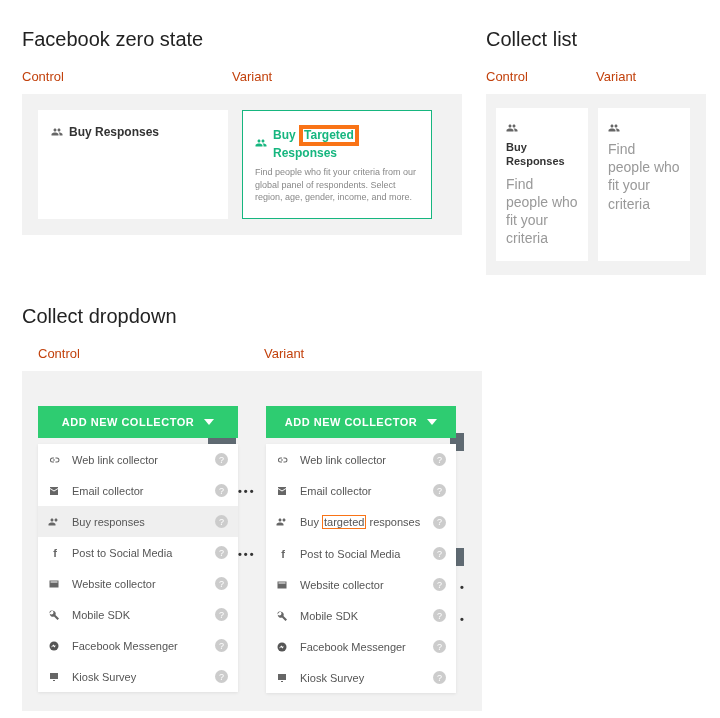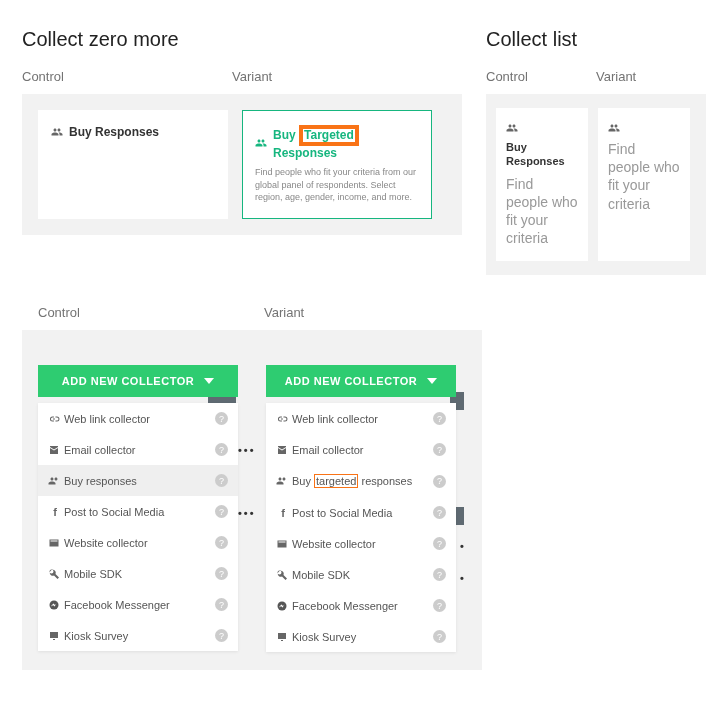--- a/index.html
+++ b/index.html
@@ -9,21 +9,21 @@
     color: #333;
     padding: 28px 22px;
     width: 720px;
   }
   .section-row { display: flex; gap: 24px; margin-bottom: 30px; }
   .section { flex: 0 0 auto; }
   .section-title {
     font-size: 20px; font-weight: 400; color: #222; margin-bottom: 18px;
   }
   .labels-row { display: flex; margin-bottom: 10px; }
-  .col-label { font-size: 13px; color: #737373; }
+  .col-label { font-size: 13px; color: #c2410c; }
   .gray-panel {
     background: #f2f2f2; padding: 16px; display: flex; gap: 14px;
   }
 
   
   .zs-card {
     background: #fff; padding: 14px 12px; width: 190px; border: 1px solid transparent;
   }
   .zs-card.variant { border: 1px solid #16b67f; }
   .zs-head { display: flex; align-items: center; gap: 6px; margin-bottom: 6px; }
@@ -54,21 +54,21 @@
     background: #2ecc71; color: #fff; font-weight: 700; letter-spacing: 0.5px;
     font-size: 11px; padding: 10px 12px; display: flex; align-items: center;
     justify-content: center; gap: 10px; margin-top: 17px;
   }
   .dd-caret { width:0;height:0;border-left:5px solid transparent;border-right:5px solid transparent;border-top:6px solid #fff; }
   .dd-menu {
     background: #fff; margin-top: 6px; box-shadow: 0 1px 3px rgba(0,0,0,0.08);
   }
   .dd-item {
     display: flex; align-items: center; padding: 9px 10px; font-size: 11px; color: #555;
-    gap: 2px; position: relative;
+    gap: 10px; position: relative;
   }
   .dd-item.hovered { background: #efefef; }
   .dd-icon { width: 14px; text-align: center; font-size: 11px; color: #666; flex-shrink:0; }
   .dd-label { flex: 1; }
   .dd-help {
     width: 13px; height: 13px; border-radius: 50%; background: #ccc; color: #fff;
     font-size: 9px; display: flex; align-items: center; justify-content: center;
     flex-shrink:0;
   }
   .dd-highlight .hl-box { border-width: 1.5px; padding: 0 1px; }
@@ -82,21 +82,21 @@
   .dots { letter-spacing:2px; font-weight:700; color:#333; position:absolute; font-size:11px; }
 
   svg.ico { width:12px; height:12px; fill:#666; display:block; }
 </style>
 </head>
 <body>
 
 <div class="section-row">
 
   <div class="section" style="width:440px">
-    <div class="section-title">Collect zero more</div>
+    <div class="section-title">Facebook zero state</div>
     <div class="labels-row">
       <div class="col-label" style="width:210px">Control</div>
       <div class="col-label">Variant</div>
     </div>
     <div class="gray-panel">
 
       <div class="zs-card">
         <div class="zs-head">
           <span class="people-icon">
             <svg class="ico" viewBox="0 0 24 24">
@@ -147,20 +147,21 @@
               <path d="M16 11c1.66 0 3-1.34 3-3s-1.34-3-3-3-3 1.34-3 3 1.34 3 3 3zm-8 0c1.66 0 3-1.34 3-3S9.66 5 8 5 5 6.34 5 8s1.34 3 3 3zm0 2c-2.33 0-7 1.17-7 3.5V19h14v-2.5C15 14.17 10.33 13 8 13zm8 0c-.29 0-.62.02-.97.05 1.16.84 1.97 1.97 1.97 3.45V19h6v-2.5c0-2.33-4.67-3.5-7-3.5z"></path>
             </svg>
         </span>
         <div class="cl-sub">Find people who fit your criteria</div>
       </div>
     </div>
   </div>
 </div>
 
 <div class="section">
+  <div class="section-title">Collect dropdown</div>
   <div class="labels-row" style="width:460px">
     <div class="col-label" style="width:242px;padding-left:16px">Control</div>
     <div class="col-label">Variant</div>
   </div>
 
   <div class="dd-panel">
 
     <div class="dd-wrap">
       <div class="artifact" style="left:170px;top:44px;width:28px"></div>
       <span class="dots" style="left:200px;top:96px">•••</span>

